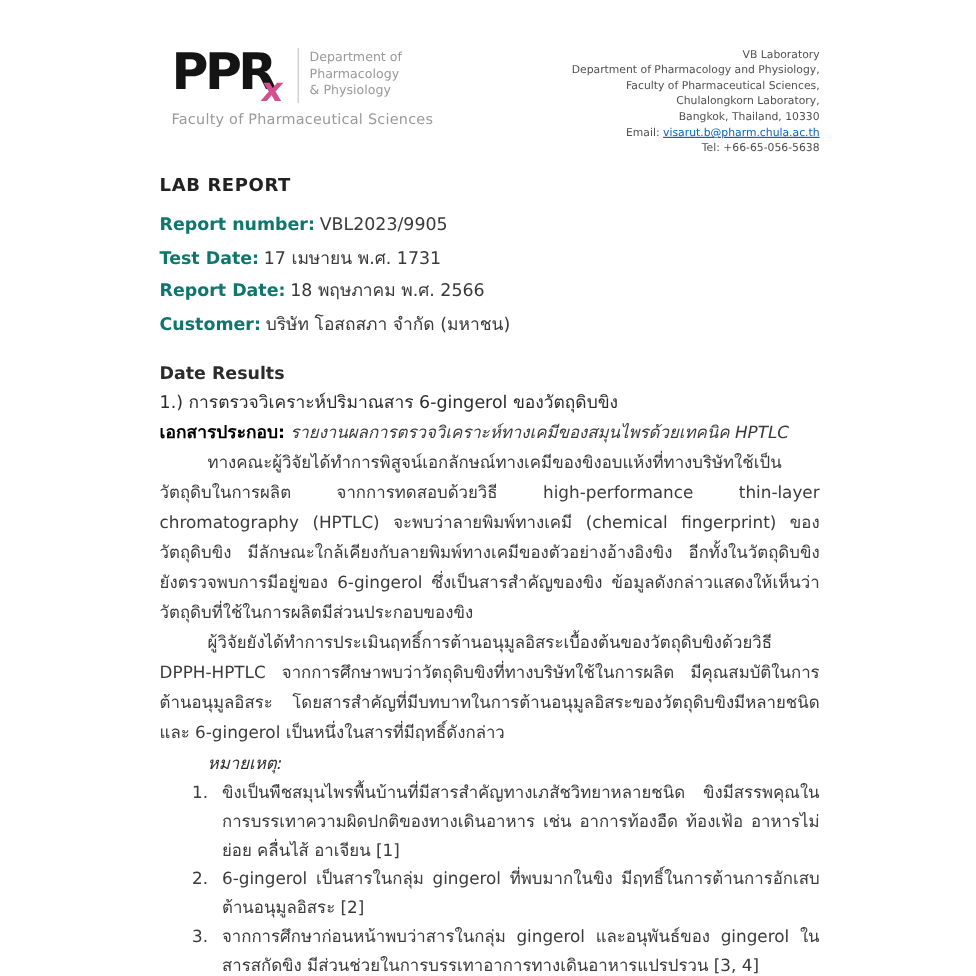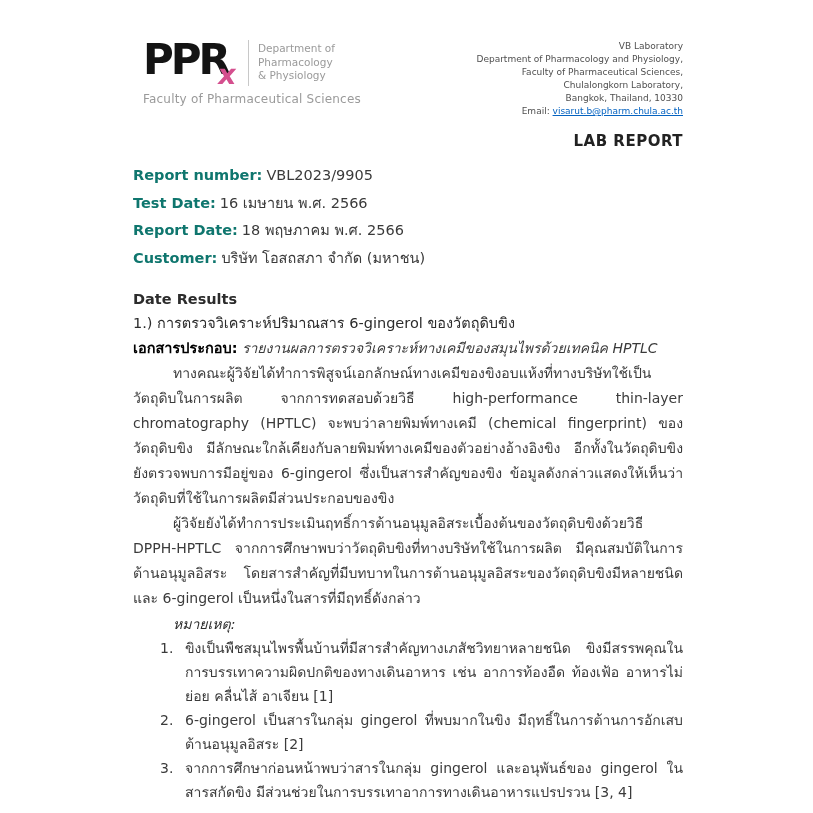--- a/index.html
+++ b/index.html
@@ -16,21 +16,21 @@
   .logo-block { margin-left:10px; }
   .logo-row { display:flex; align-items:center; }
   .brand { font-weight:800; font-size:42px; line-height:44px; letter-spacing:-3px; color:#141414; white-space:nowrap; }
   .brand-x { display:inline-block; font-size:28px; font-weight:700; transform:translate(-10px,10px) skewX(-8deg); letter-spacing:0; }
   .logo-divider { width:1px; height:46px; background:#c8c8c8; margin:0 9px 0 2px; }
   .logo-dept { font-size:10.5px; line-height:13.5px; color:#9a9a9a; white-space:pre-line; }
   .logo-faculty { font-size:12px; color:#9a9a9a; margin-top:5px; letter-spacing:0.2px; }
   .contact { text-align:right; font-size:9px; line-height:13px; color:#4f4f4f; padding-top:2px; }
   .contact a { text-decoration:underline; }
   
-  .title { text-align:right; font-size:15px; font-weight:700; color:#222; margin-top:14px; letter-spacing:0.5px; }
+  .title { text-align:left; font-size:15px; font-weight:700; color:#222; margin-top:14px; letter-spacing:0.5px; }
   
   .meta { margin-top:12px; }
   .meta-row { font-size:14.5px; line-height:27.5px; color:#3a3a3a; }
   .meta-row b { color:#0f766e; margin-right:4px; }
   
   .sec-heading { font-weight:700; font-size:14.5px; color:#2c2c2c; line-height:23px; margin-top:16px; }
   .item-title { font-weight:400; font-size:14.5px; color:#2c2c2c; line-height:25px; }
   .doc-line { font-size:14px; line-height:25px; }
   .doc-line b { color:#000000; font-size:14.5px; }
   .doc-line i { font-style:italic; }
@@ -58,28 +58,29 @@
       <div class="logo-faculty">Faculty of Pharmaceutical Sciences</div>
     </div>
 
     <div class="contact">
       <div>VB Laboratory</div>
       <div>Department of Pharmacology and Physiology,</div>
       <div>Faculty of Pharmaceutical Sciences,</div>
       <div>Chulalongkorn Laboratory,</div>
       <div>Bangkok, Thailand, 10330</div>
       <div><span>Email: </span><a href="#" style="color: rgb(5, 99, 193);">visarut.b@pharm.chula.ac.th</a></div>
+      <div>Tel: +66-65-056-5638</div>
     </div>
   </div>
 
   <div class="title">LAB REPORT</div>
 
   <div class="meta">
     <div class="meta-row"><b>Report number:</b><span>VBL2023/9905</span></div>
-    <div class="meta-row"><b>Test Date:</b><span>16 เมษายน พ.ศ. 2566</span></div>
+    <div class="meta-row"><b>Test Date:</b><span>17 เมษายน พ.ศ. 1731</span></div>
     <div class="meta-row"><b>Report Date:</b><span>18 พฤษภาคม พ.ศ. 2566</span></div>
     <div class="meta-row"><b>Customer:</b><span>บริษัท โอสถสภา จำกัด (มหาชน)</span></div>
   </div>
 
   <div class="sec-heading">Date Results</div>
   <div class="item-title">1.) การตรวจวิเคราะห์ปริมาณสาร 6-gingerol ของวัตถุดิบขิง</div>
   <div class="doc-line"><b>เอกสารประกอบ:</b> <i>รายงานผลการตรวจวิเคราะห์ทางเคมีของสมุนไพรด้วยเทคนิค HPTLC</i></div>
 
   <p class="para">ทางคณะผู้วิจัยได้ทำการพิสูจน์เอกลักษณ์ทางเคมีของขิงอบแห้งที่ทางบริษัทใช้เป็นวัตถุดิบในการผลิต จากการทดสอบด้วยวิธี high-performance thin-layer chromatography (HPTLC) จะพบว่าลายพิมพ์ทางเคมี (chemical fingerprint) ของวัตถุดิบขิง มีลักษณะใกล้เคียงกับลายพิมพ์ทางเคมีของตัวอย่างอ้างอิงขิง อีกทั้งในวัตถุดิบขิง ยังตรวจพบการมีอยู่ของ 6-gingerol ซึ่งเป็นสารสำคัญของขิง ข้อมูลดังกล่าวแสดงให้เห็นว่าวัตถุดิบที่ใช้ในการผลิตมีส่วนประกอบของขิง</p>
   <p class="para">ผู้วิจัยยังได้ทำการประเมินฤทธิ์การต้านอนุมูลอิสระเบื้องต้นของวัตถุดิบขิงด้วยวิธี DPPH-HPTLC จากการศึกษาพบว่าวัตถุดิบขิงที่ทางบริษัทใช้ในการผลิต มีคุณสมบัติในการต้านอนุมูลอิสระ โดยสารสำคัญที่มีบทบาทในการต้านอนุมูลอิสระของวัตถุดิบขิงมีหลายชนิด และ 6-gingerol เป็นหนึ่งในสารที่มีฤทธิ์ดังกล่าว</p>

